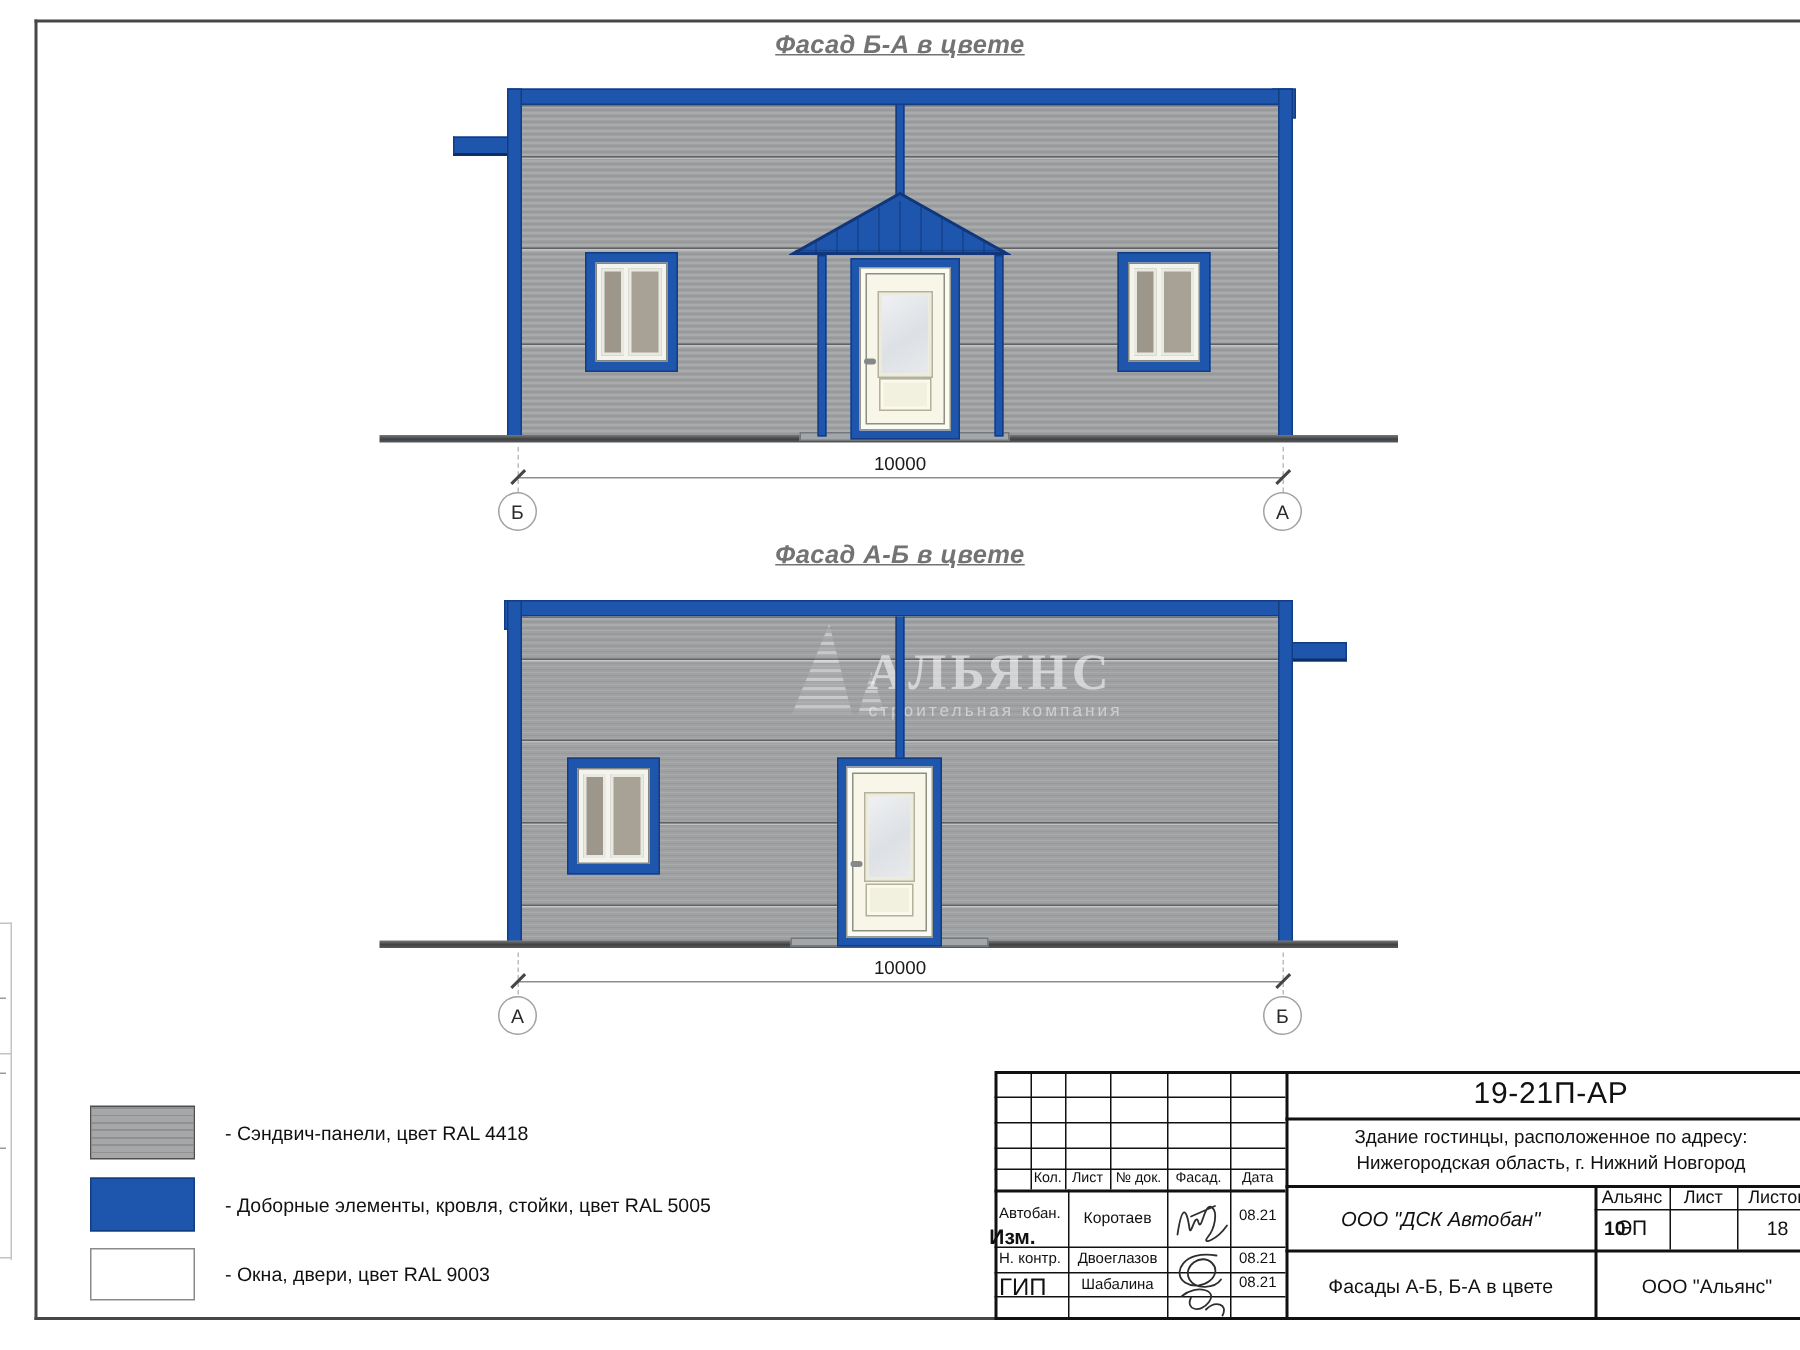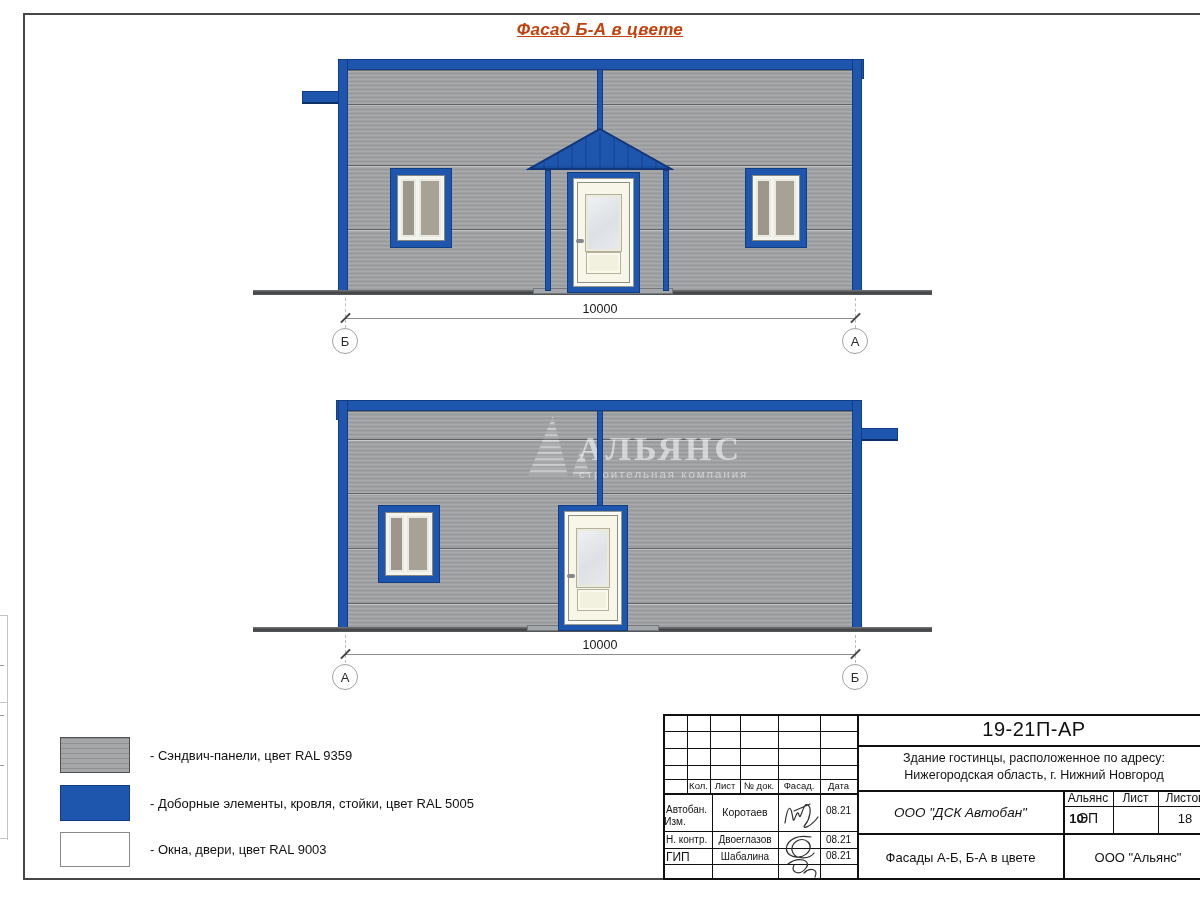--- a/index.html
+++ b/index.html
@@ -37,21 +37,21 @@
   .door { position:absolute; background:#1e56ae; border:1px solid #123d82; }
   .door-frame { position:absolute; inset:5px; background:#fbfbf5; border:1px solid #9a9a8c; }
   .door-leaf { position:absolute; inset:3px; background:#f7f6e8; border:1px solid #8f8f7e; }
   .door-glass { position:absolute; left:8px; right:8px; background:linear-gradient(145deg,#eff1f4 0%,#dde0e4 55%,#e8eaed 100%);
                 border:2px solid #eceadb; outline:1px solid #b3b19c; }
   .door-panel { position:absolute; left:8px; right:8px; background:#f2f1e0; border:1px solid #b3b19c;
                 box-shadow:inset 0 0 0 2px #faf9ec; }
   .door-handle { position:absolute; left:-2px; width:8px; height:4px; background:#85888b; border-radius:2px; }
 
   .ftitle { position:absolute; width:400px; text-align:center; font-size:17px; font-weight:bold;
-            font-style:italic; text-decoration:underline; color:#c2410c; letter-spacing:0.3px; }
+            font-style:italic; text-decoration:underline; color:#737373; letter-spacing:0.3px; }
 
   
   .dimline { position:absolute; height:1px; background:#8d8d8d; }
   .ext { position:absolute; width:0; border-left:1px dashed #bcbcbc; }
   .tick { position:absolute; width:13px; height:2px; background:#454545; transform:rotate(-45deg); }
   .dimtext { position:absolute; font-size:12.5px; color:#1a1a1a; text-align:center; }
   .axis { position:absolute; width:26px; height:26px; border:1px solid #a2a2a2; border-radius:50%;
           background:#fff; font-size:13px; color:#2a2a2a; display:flex; align-items:center; justify-content:center; }
 
   
@@ -140,20 +140,21 @@
 
   <div class="ext" style="left:345px; top:298px; height:30px;"></div>
   <div class="ext" style="left:855px; top:298px; height:30px;"></div>
   <div class="dimline" style="left:345px; top:318px; width:510px;"></div>
   <div class="tick" style="left:339px; top:317px;"></div>
   <div class="tick" style="left:849px; top:317px;"></div>
   <div class="dimtext" style="left:560px; top:302px; width:80px;">10000</div>
   <div class="axis" style="left:332px; top:328px;">Б</div>
   <div class="axis" style="left:842px; top:328px;">А</div>
 
+  <div class="ftitle" style="left:400px; top:360px;">Фасад А-Б в цвете</div>
 
   <div>
     <div class="blue" style="left:336px; top:400px; width:16px; height:20px;"></div>
     <div class="blue" style="left:338px; top:400px; width:524px; height:11px;"></div>
     <div class="wall" style="left:348px; top:411px; width:504px; height:219px;">
       <div class="joint" style="top:27px;"></div>
       <div class="joint" style="top:81px;"></div>
       <div class="joint" style="top:136px;"></div>
       <div class="joint" style="top:191px;"></div>
     </div>
@@ -196,21 +197,21 @@
   <div class="dimline" style="left:345px; top:654px; width:510px;"></div>
   <div class="tick" style="left:339px; top:653px;"></div>
   <div class="tick" style="left:849px; top:653px;"></div>
   <div class="dimtext" style="left:560px; top:638px; width:80px;">10000</div>
   <div class="axis" style="left:332px; top:664px;">А</div>
   <div class="axis" style="left:842px; top:664px;">Б</div>
 
   <div>
     <div class="swatch" style="left:60px; top:737px; border:1px solid #4f4f4f;
          background:repeating-linear-gradient(180deg,#8f9092 0 1px,#a6a7a9 1px 5px);"></div>
-    <div class="legend-label" style="left:150px; top:748px;">- Сэндвич-панели, цвет RAL 9359</div>
+    <div class="legend-label" style="left:150px; top:748px;">- Сэндвич-панели, цвет RAL 4418</div>
 
     <div class="swatch" style="left:60px; top:785px; background:#1e56ae; border:1px solid #123d82;"></div>
     <div class="legend-label" style="left:150px; top:796px;text-align:center;">- Доборные элементы, кровля, стойки, цвет RAL 5005</div>
 
     <div class="swatch" style="left:60px; top:832px; height:35px; background:#ffffff; border:1px solid #8a8a8a;"></div>
     <div class="legend-label" style="left:150px; top:842px;">- Окна, двери, цвет RAL 9003</div>
   </div>
 
   <div>
     <div class="abs" style="left:663px; top:714px; width:549px; height:166px; border:2px solid #111;"></div>
@@ -232,36 +233,36 @@
     <div class="tl" style="left:663px; top:779px; width:194px; height:1px;"></div>
     <div class="tl" style="left:663px; top:793px; width:194px; height:2px;"></div>
     <div class="tl" style="left:663px; top:831px; width:194px; height:1px;"></div>
     <div class="tl" style="left:663px; top:848px; width:194px; height:1px;"></div>
     <div class="tl" style="left:663px; top:864px; width:194px; height:1px;"></div>
     <div class="tl" style="left:857px; top:745px; width:355px; height:2px;"></div>
     <div class="tl" style="left:857px; top:790px; width:355px; height:2px;"></div>
     <div class="tl" style="left:1063px; top:806px; width:149px; height:1px;"></div>
     <div class="tl" style="left:857px; top:833px; width:355px; height:2px;"></div>
 
-    <div class="tbt cc" style="left:663px; top:816px; width:24px; font-size:10px;">Изм.</div>
+    <div class="tbt cc" style="left:663px; top:816px; width:24px; font-size:14px;font-weight:bold;">Изм.</div>
     <div class="tbt cc" style="left:687px; top:780px; width:23px; font-size:9.5px;">Кол.</div>
     <div class="tbt cc" style="left:710px; top:780px; width:30px; font-size:9.5px;">Лист</div>
     <div class="tbt cc" style="left:740px; top:780px; width:38px; font-size:9.5px;">№ док.</div>
     <div class="tbt cc" style="left:778px; top:780px; width:42px; font-size:9.5px;">Фасад.</div>
     <div class="tbt cc" style="left:820px; top:780px; width:37px; font-size:9.5px;">Дата</div>
 
     <div class="tbt" style="left:666px; top:804px; font-size:10px;">Автобан.</div>
     <div class="tbt cc" style="left:713px; top:806px; width:64px; font-size:10.5px;">Коротаев</div>
     <div class="tbt cc" style="left:821px; top:805px; width:35px; font-size:10px;">08.21</div>
 
     <div class="tbt" style="left:666px; top:834px; font-size:10px;">Н. контр.</div>
     <div class="tbt cc" style="left:713px; top:834px; width:64px; font-size:10px;text-align:center;">Двоеглазов</div>
     <div class="tbt cc" style="left:821px; top:834px; width:35px; font-size:10px;">08.21</div>
 
-    <div class="tbt" style="left:666px; top:850px; font-size:12px;">ГИП</div>
+    <div class="tbt" style="left:666px; top:850px; font-size:16px;">ГИП</div>
     <div class="tbt cc" style="left:713px; top:851px; width:64px; font-size:10px;">Шабалина</div>
     <div class="tbt cc" style="left:821px; top:850px; width:35px; font-size:10px;">08.21</div>
 
     <svg class="sig" style="left:781px; top:795px;" width="40" height="36">
       <path d="M4 28 C7 8 10 10 12 24 C13 30 16 12 18 20 C20 27 22 6 27 10 C31 13 29 24 24 30 C20 35 30 32 37 22 M13 16 L29 9" fill="none" stroke="#2e2e2e" stroke-width="1.2" stroke-linecap="round"></path>
     </svg>
     <svg class="sig" style="left:777px; top:831px;" width="48" height="48">
       <path d="M34 6 C12 2 4 18 13 24 C24 31 39 19 31 11 C24 4 11 13 16 22 C20 29 33 28 37 22 M11 33 C21 25 35 29 29 37 C23 45 13 42 17 34 M27 42 C33 36 42 38 38 46" fill="none" stroke="#2e2e2e" stroke-width="1.2" stroke-linecap="round"></path>
     </svg>
 

